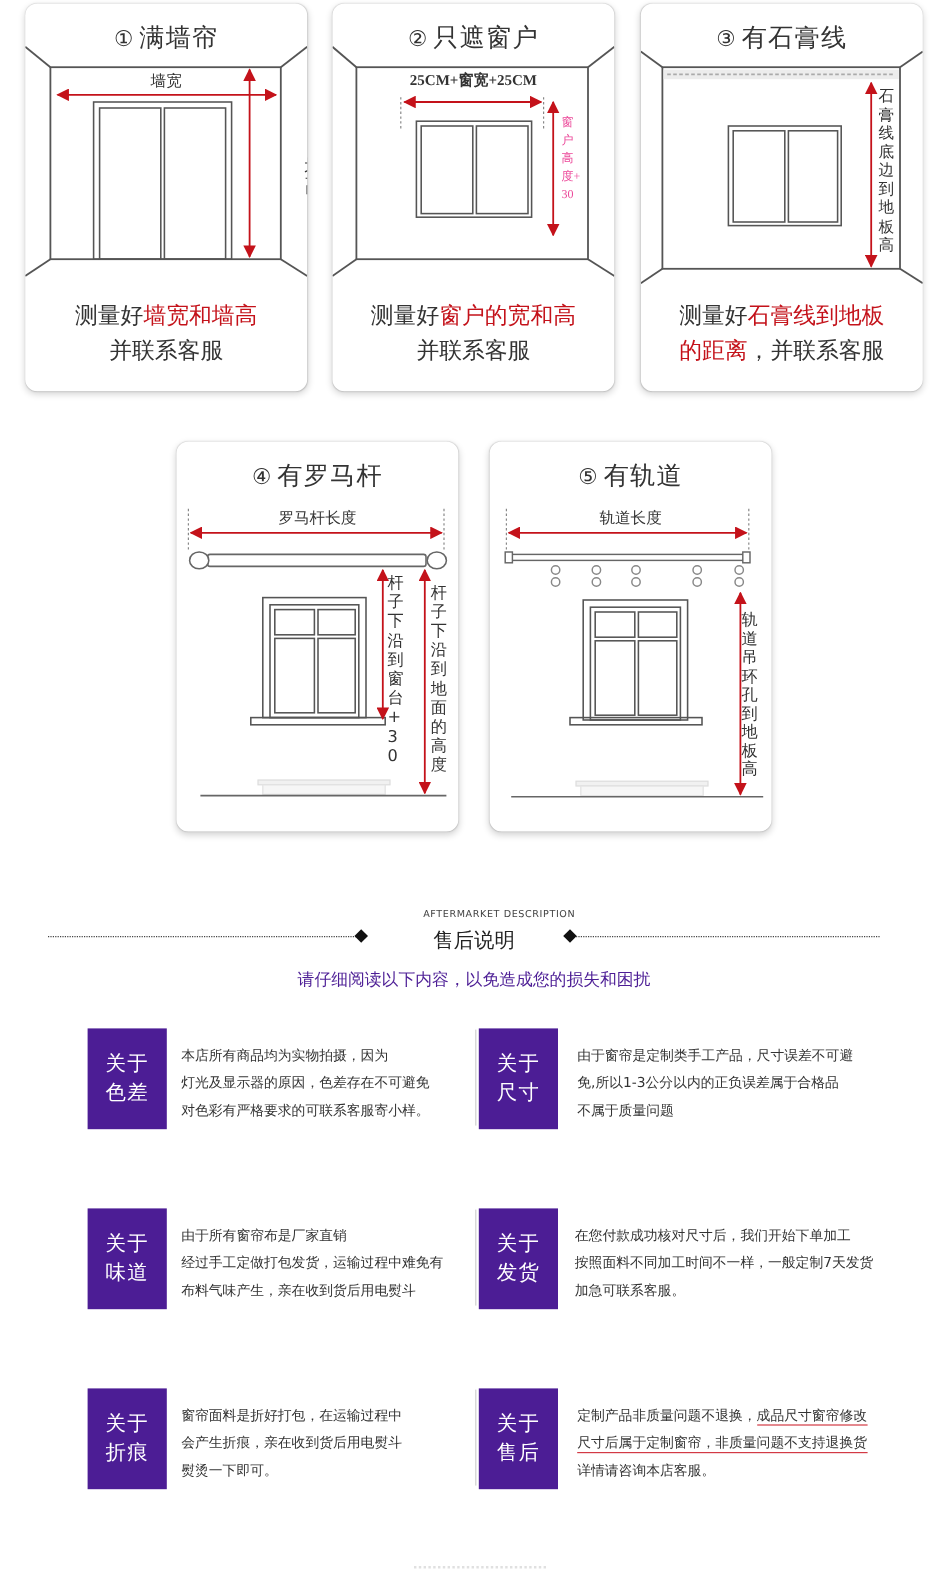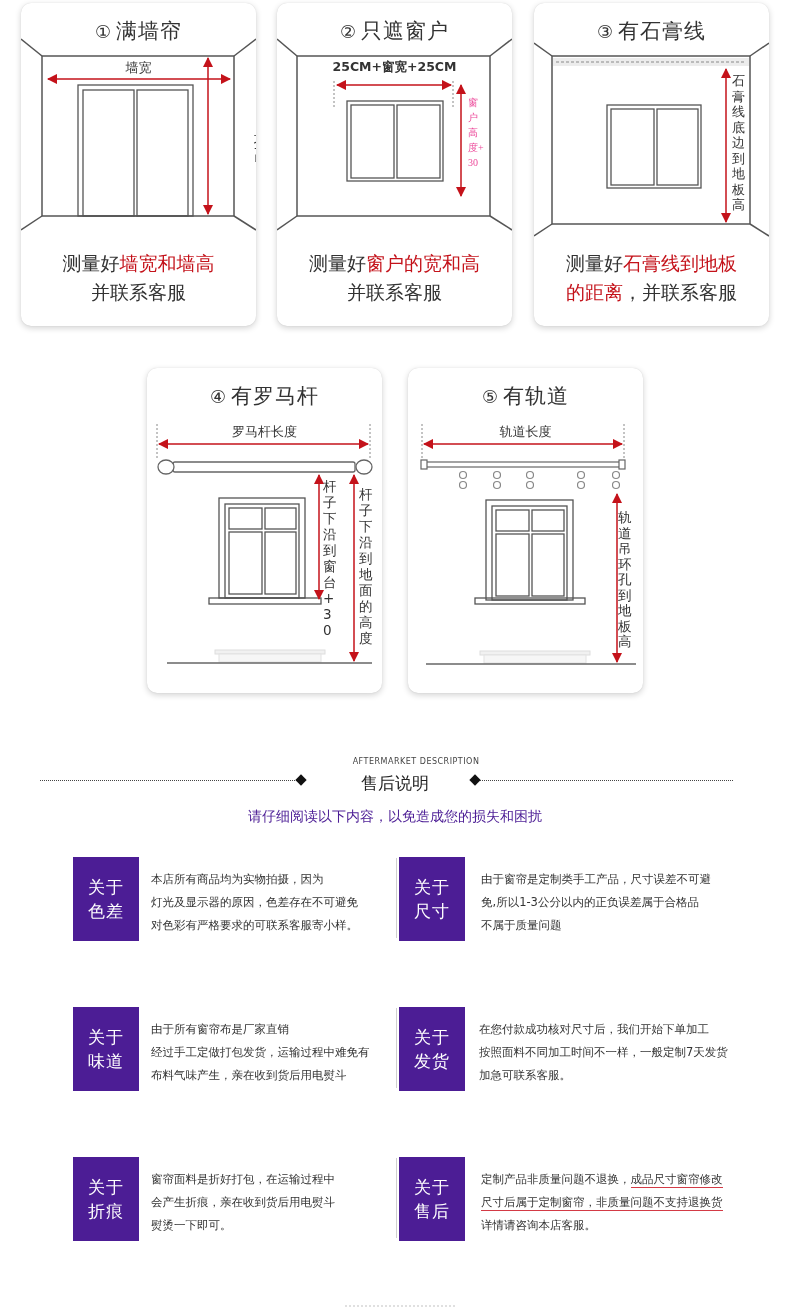--- a/index.html
+++ b/index.html
@@ -96,21 +96,21 @@
     <g stroke="#555" stroke-width="1.3" fill="none">
       <rect x="70" y="98" width="96" height="80"></rect>
       <rect x="74" y="102" width="43" height="73"></rect>
       <rect x="120" y="102" width="43" height="73"></rect>
     </g>
     <line x1="57" y1="78" x2="57" y2="105" stroke="#888" stroke-dasharray="2,2"></line>
     <line x1="176" y1="78" x2="176" y2="105" stroke="#888" stroke-dasharray="2,2"></line>
     <line x1="60" y1="82" x2="174" y2="82" stroke="#c4121a" stroke-width="1.5" marker-start="url(#ah2)" marker-end="url(#ah2)"></line>
     <line x1="184" y1="82" x2="184" y2="193" stroke="#c4121a" stroke-width="1.5" marker-start="url(#ah2)" marker-end="url(#ah2)"></line>
   </svg>
-  <div style="position:absolute;left:0;right:0;top:56px;text-align:center;font-size:12.5px;font-weight:bold;color:#333;">25CM+窗宽+25CM</div>
+  <div style="position:absolute;left:0;right:0;top:56px;text-align:center;font-size:12.5px;font-weight:bold;color:#333;font-family:Liberation Serif, serif;">25CM+窗宽+25CM</div>
   <div style="position:absolute;left:191px;top:92px;width:16px;font-size:10px;line-height:15px;color:#ec4899;word-break:break-all;font-family:Liberation Serif, serif;">窗户高度+30</div>
   <div class="caption" style="top:246px;">
     <div><span>测量好</span><span class="red">窗户的宽和高</span></div>
     <div>并联系客服</div>
   </div>
 </div>
 
 <div class="card" style="left:534px;top:3px;width:235px;height:323px;">
   <div class="card-title">
     <span class="num">③</span><span>有石膏线</span>

